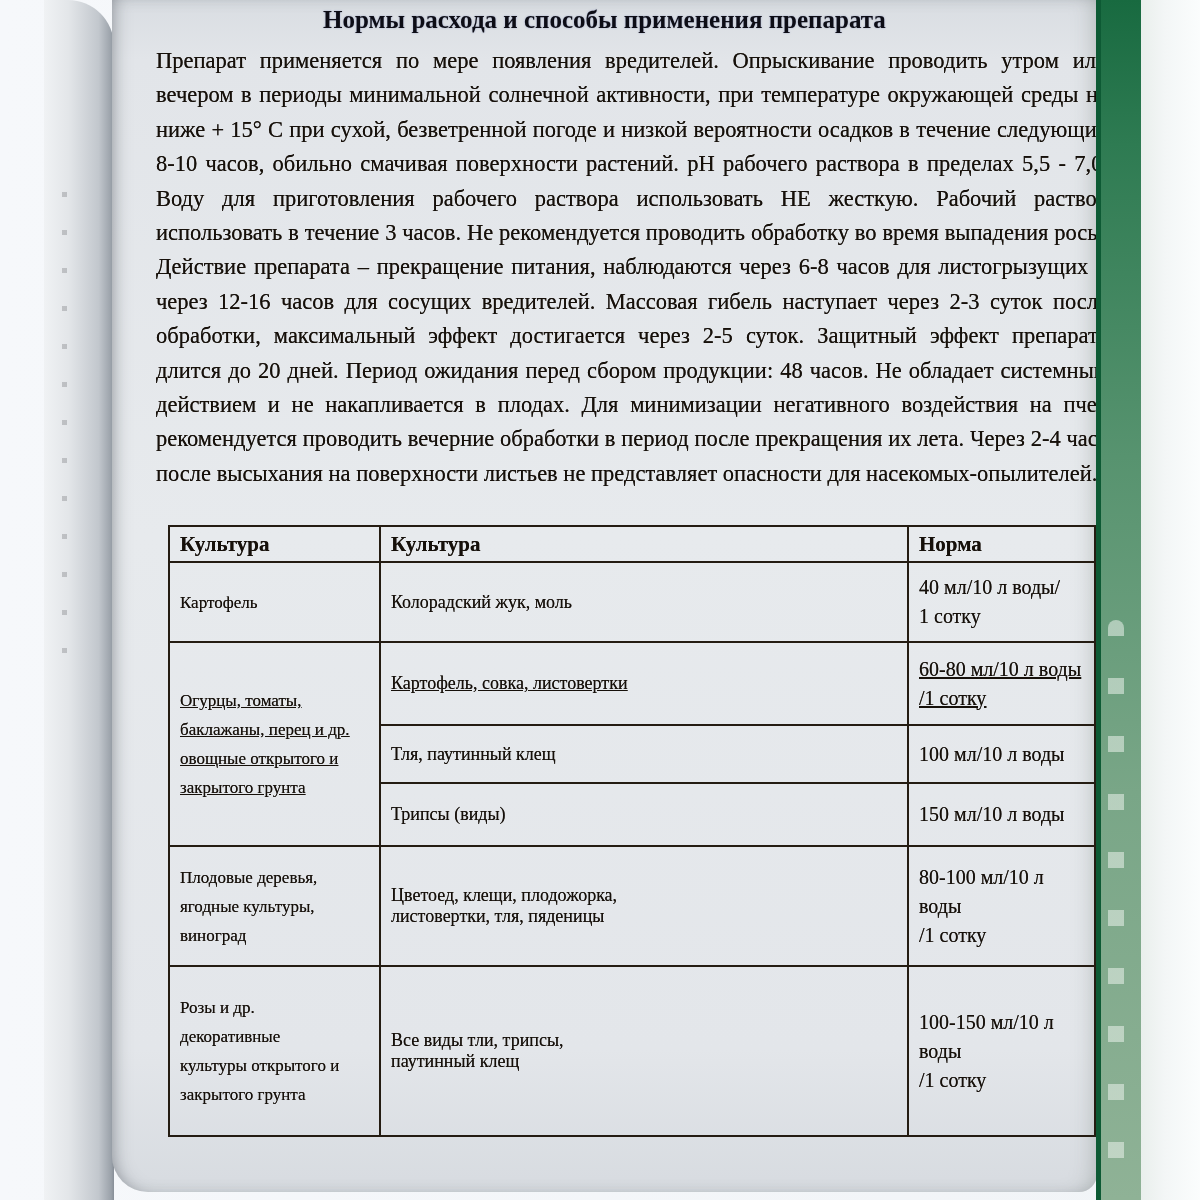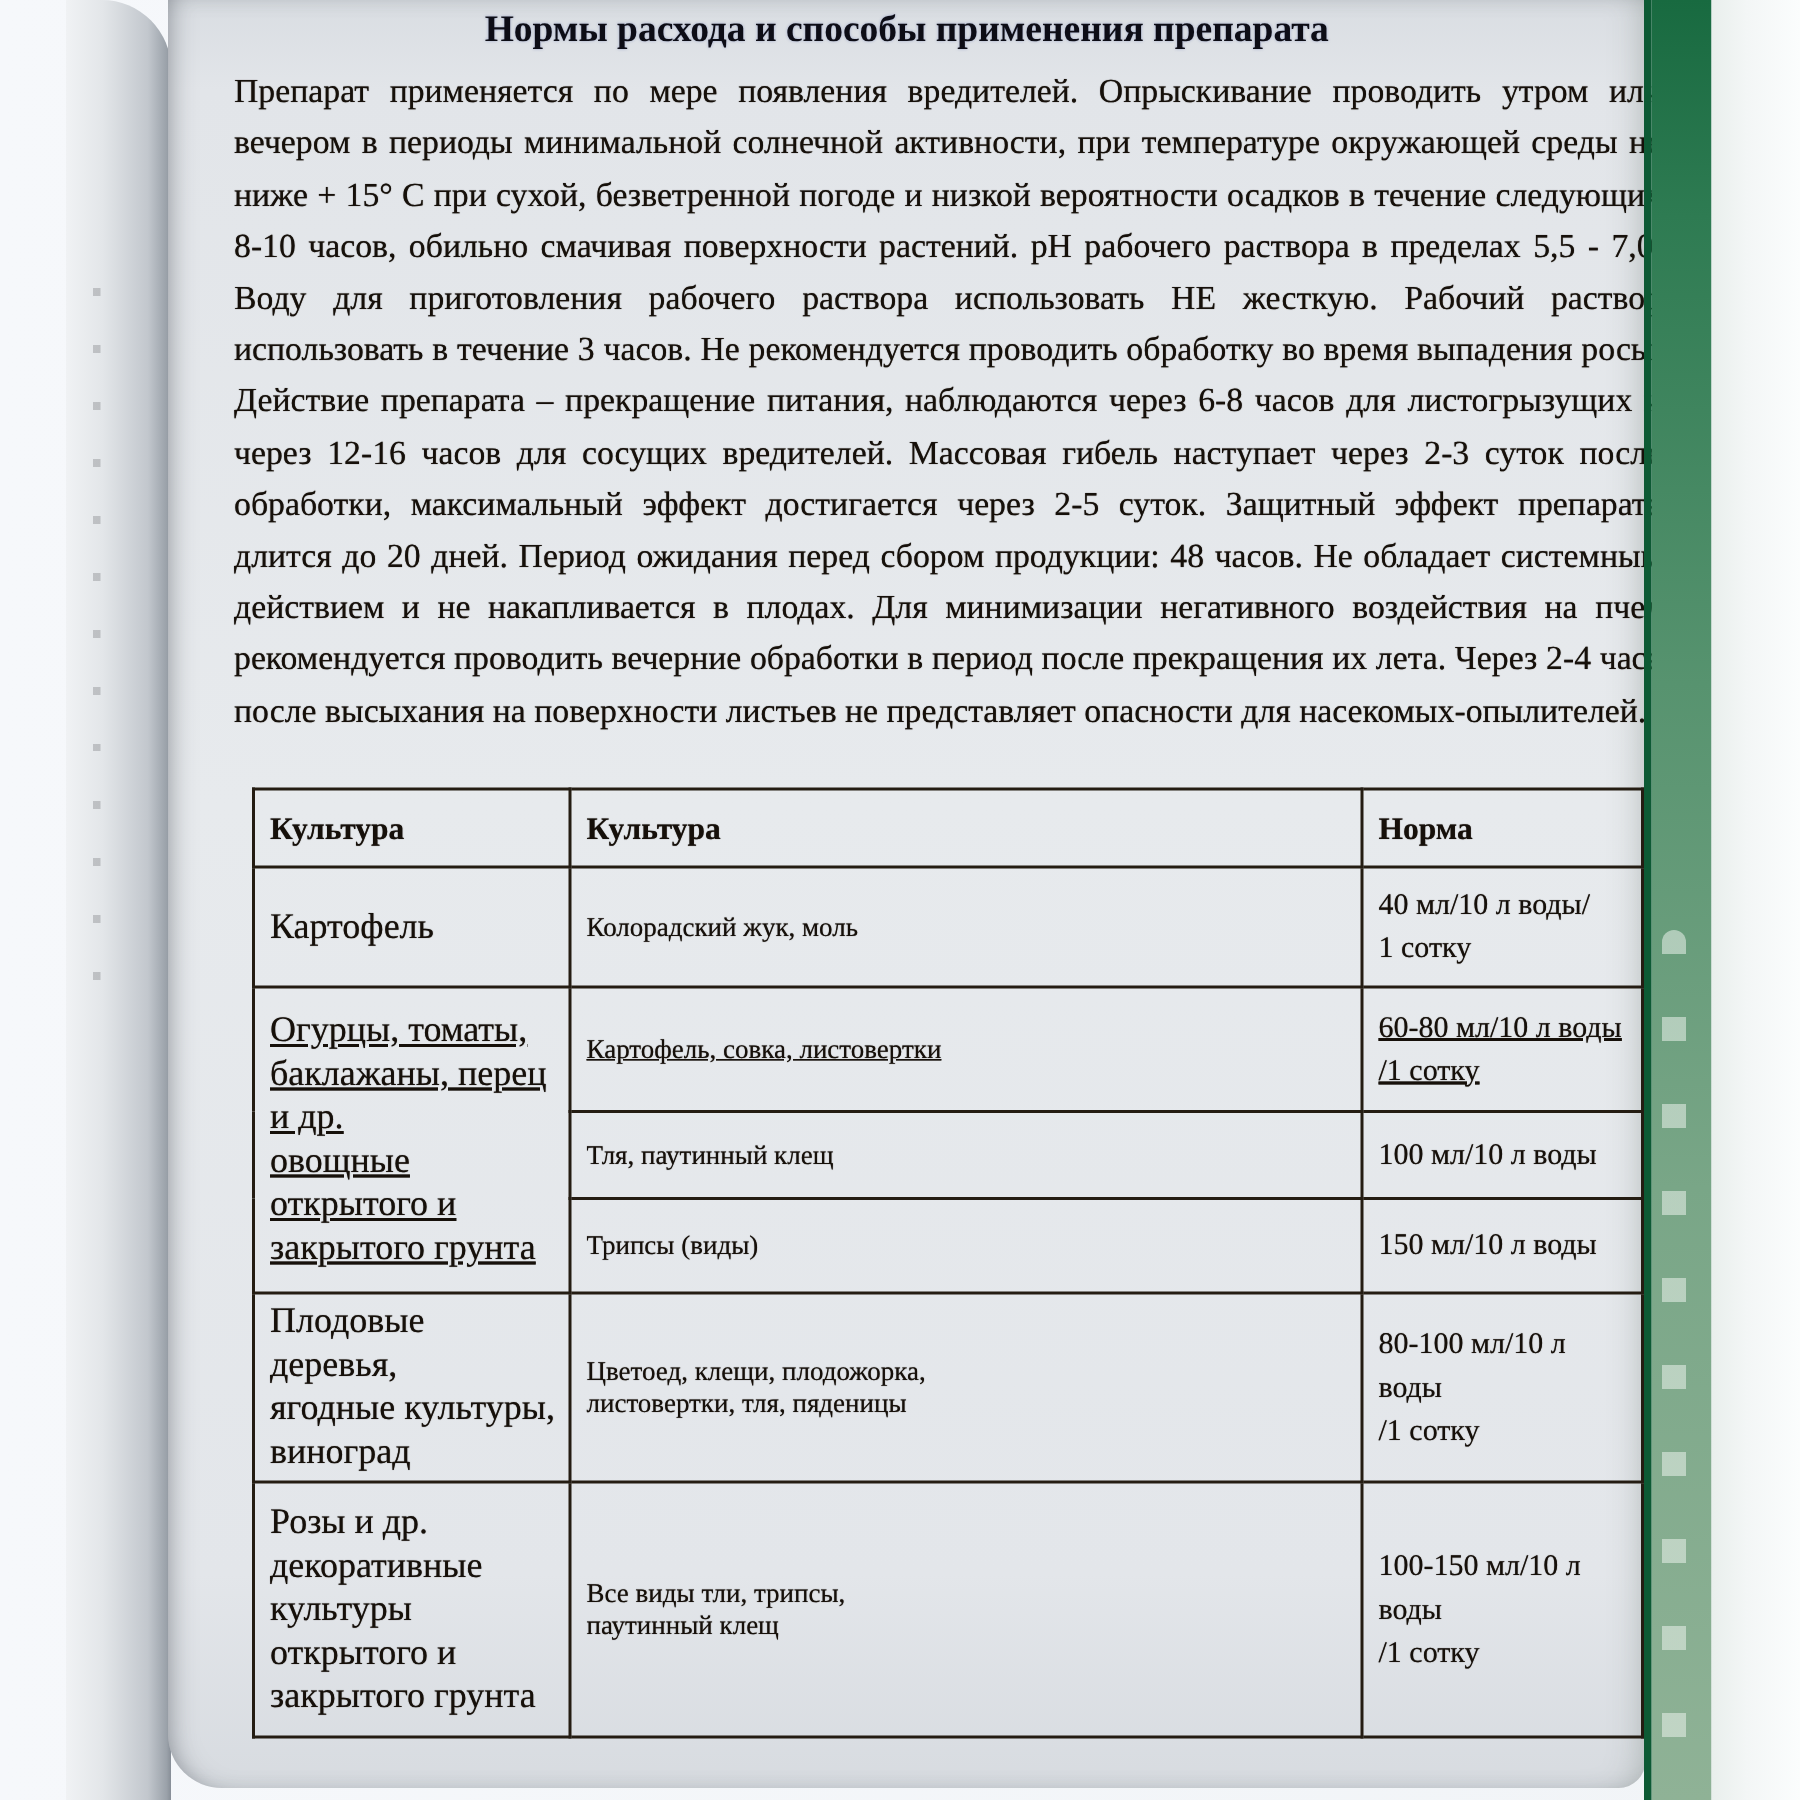--- a/index.html
+++ b/index.html
@@ -64,26 +64,26 @@
   }
   table.rates col.c1{width:211px;}
   table.rates col.c2{width:528px;}
   table.rates col.c3{width:187px;}
   table.rates td,table.rates th{
     border:2.5px solid #241c12;vertical-align:middle;
     padding:4px 8px 4px 10px;text-align:left;font-weight:normal;
     text-shadow:0 0 .6px rgba(20,14,8,.75);
   }
   table.rates th{font-weight:bold;font-size:21px;}
-  tr.h{height:52px;} tr.r1{height:80px;} tr.r2a{height:83px;text-decoration:underline;}
+  tr.h{height:36px;} tr.r1{height:80px;} tr.r2a{height:83px;text-decoration:underline;}
   tr.r2b{height:58px;} tr.r2c{height:63px;} tr.r3{height:120px;} tr.r4{height:170px;}
   .ws-pre{white-space:pre-line;}
   td.cell-pests{padding-left:18px;font-size:18px;}
   td.cell-rate{font-size:20px;line-height:29px;}
-  td.cell-culture{font-size:24px;line-height:29px;border-radius:20px;}
+  td.cell-culture{font-size:17px;line-height:29px;border-radius:20px;}
 
   .footer-note{
     position:absolute;left:45px;top:1136px;width:895px;margin:0;
     text-align:center;font-size:22px;font-weight:bold;color:#0f0b06;
     text-shadow:0 1px 1px rgba(190,150,60,.45);
   }
 </style>
 </head>
 <body>
 

